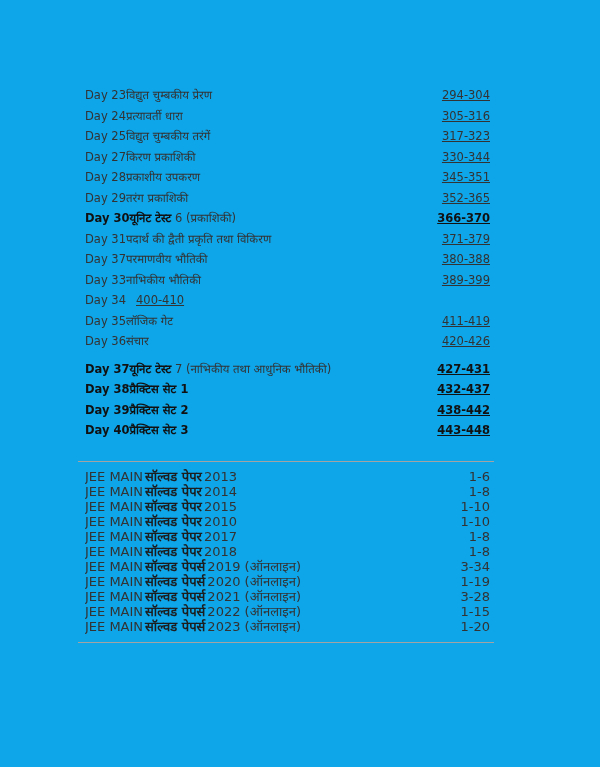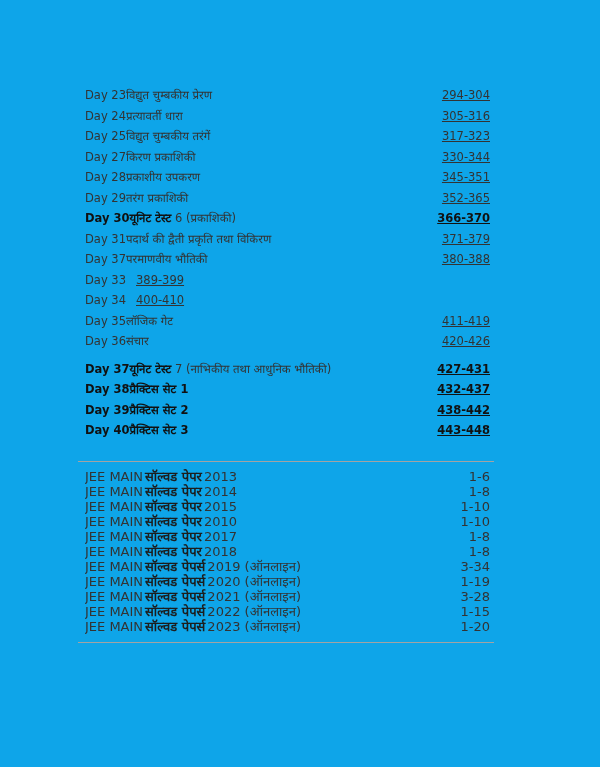--- a/index.html
+++ b/index.html
@@ -144,20 +144,21 @@
         </div>
 
         <div class="trow">
           <span class="day">Day 37</span>
           <span class="title"><span class="tmain">परमाणवीय भौतिकी</span><span class="trest"></span></span>
           <span class="pages">380-388</span>
         </div>
 
         <div class="trow">
           <span class="day">Day 33</span>
+          <span class="title"><span class="tmain">नाभिकीय भौतिकी</span><span class="trest"></span></span>
           <span class="pages">389-399</span>
         </div>
 
         <div class="trow">
           <span class="day">Day 34</span>
           <span class="pages">400-410</span>
         </div>
 
         <div class="trow">
           <span class="day">Day 35</span>

